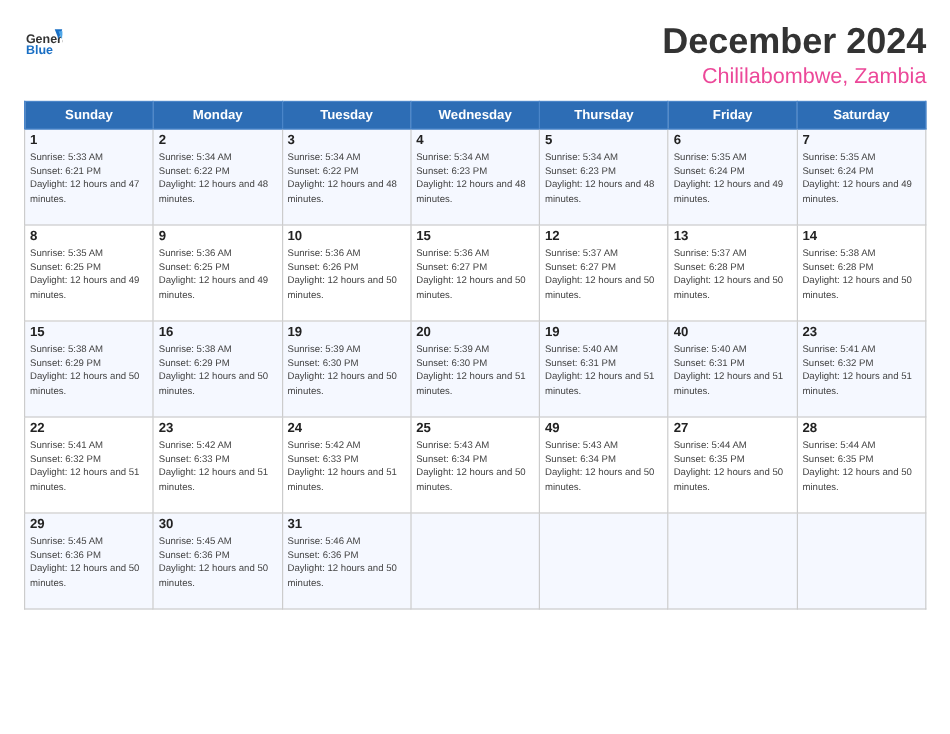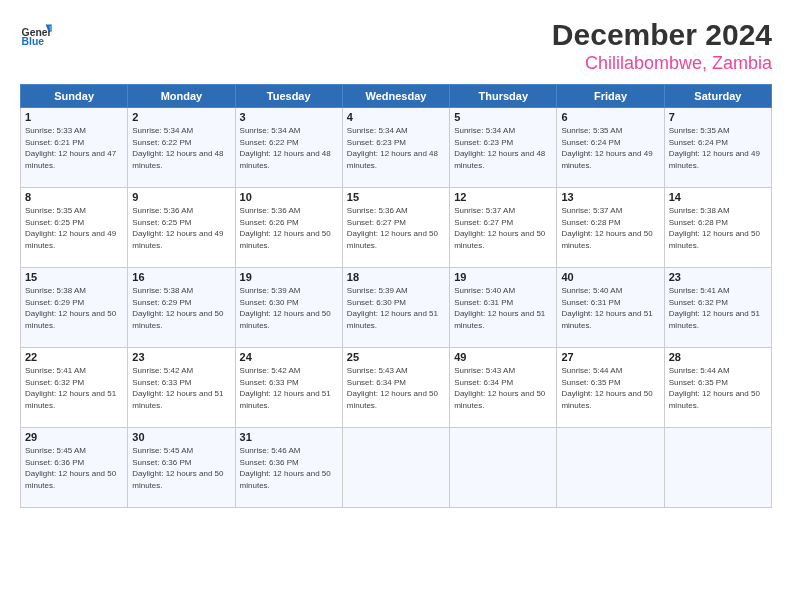--- a/index.html
+++ b/index.html
@@ -188,21 +188,21 @@
       </td>
           <td>
         <span class="day-num">16</span>
         <span class="day-info">Sunrise: 5:38 AM<br>Sunset: 6:29 PM<br>Daylight: 12 hours and 50 minutes.</span>
       </td>
           <td>
         <span class="day-num">19</span>
         <span class="day-info">Sunrise: 5:39 AM<br>Sunset: 6:30 PM<br>Daylight: 12 hours and 50 minutes.</span>
       </td>
           <td>
-        <span class="day-num">18</span>
+        <span class="day-num">20</span>
         <span class="day-info">Sunrise: 5:39 AM<br>Sunset: 6:30 PM<br>Daylight: 12 hours and 51 minutes.</span>
       </td>
           <td>
         <span class="day-num">19</span>
         <span class="day-info">Sunrise: 5:40 AM<br>Sunset: 6:31 PM<br>Daylight: 12 hours and 51 minutes.</span>
       </td>
           <td>
         <span class="day-num">40</span>
         <span class="day-info">Sunrise: 5:40 AM<br>Sunset: 6:31 PM<br>Daylight: 12 hours and 51 minutes.</span>
       </td>

